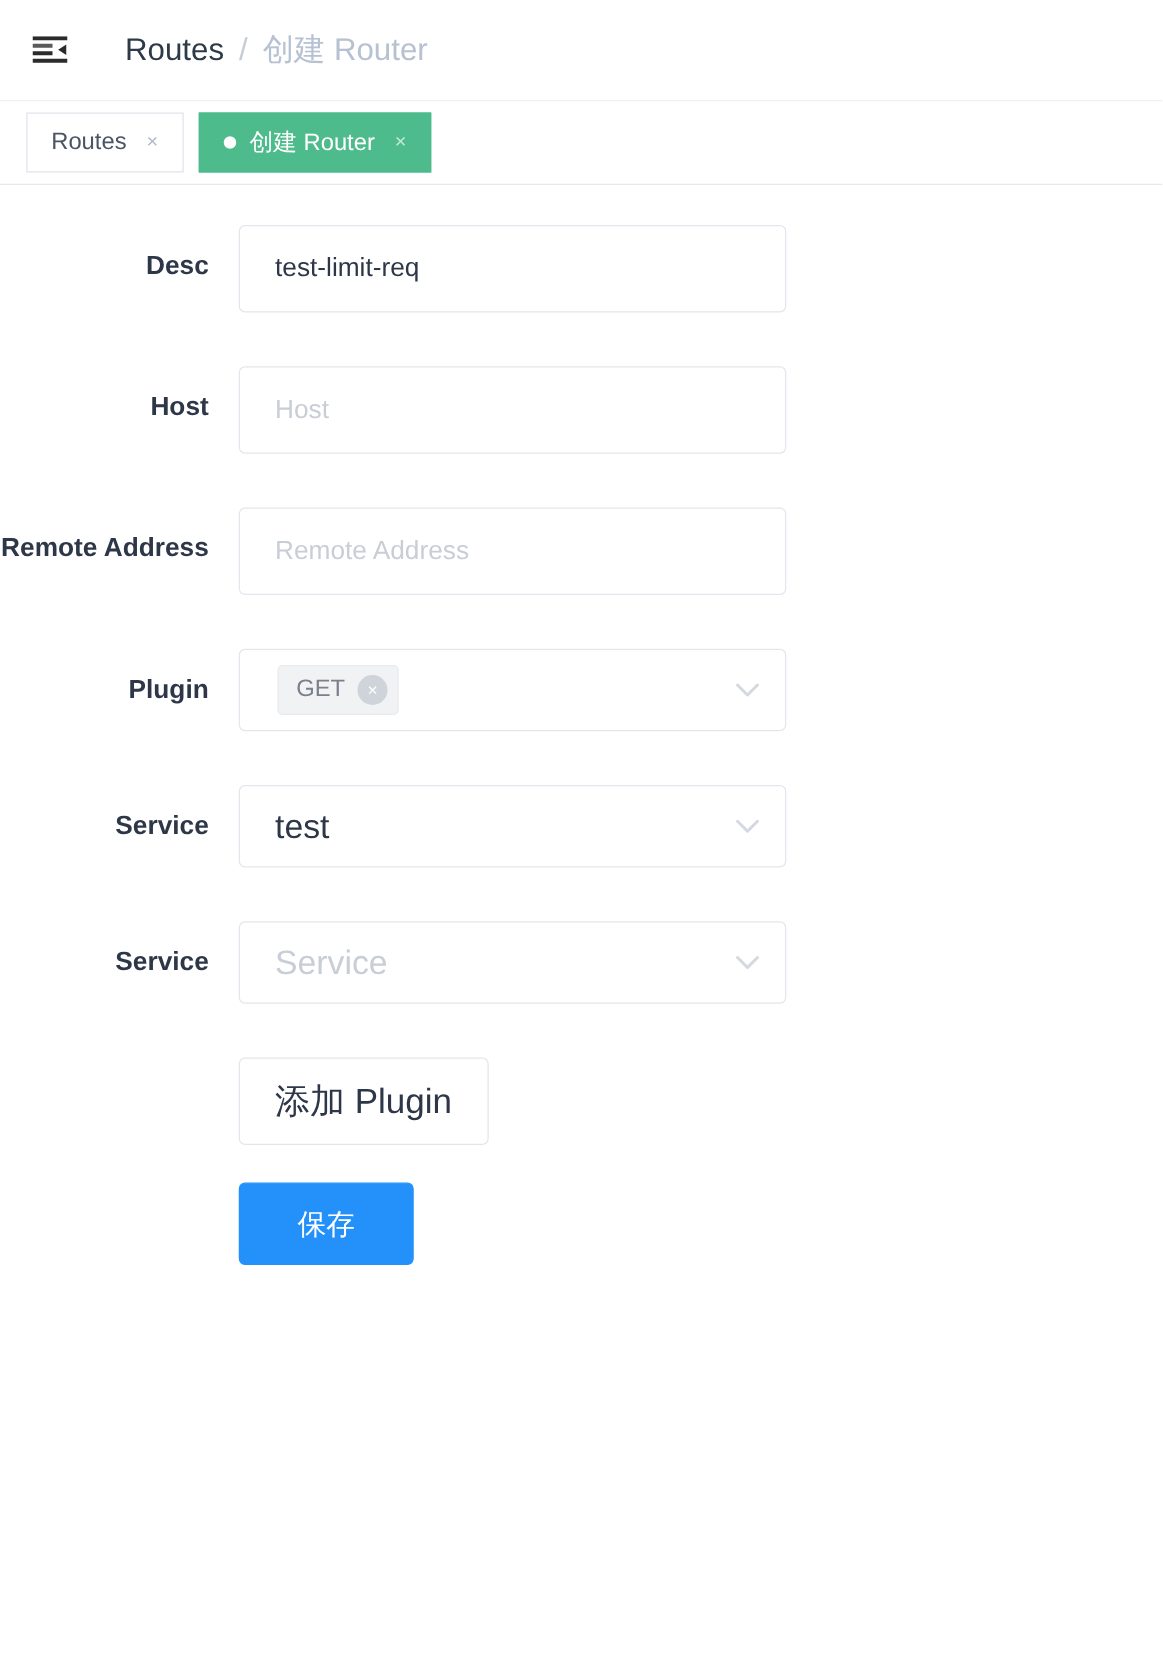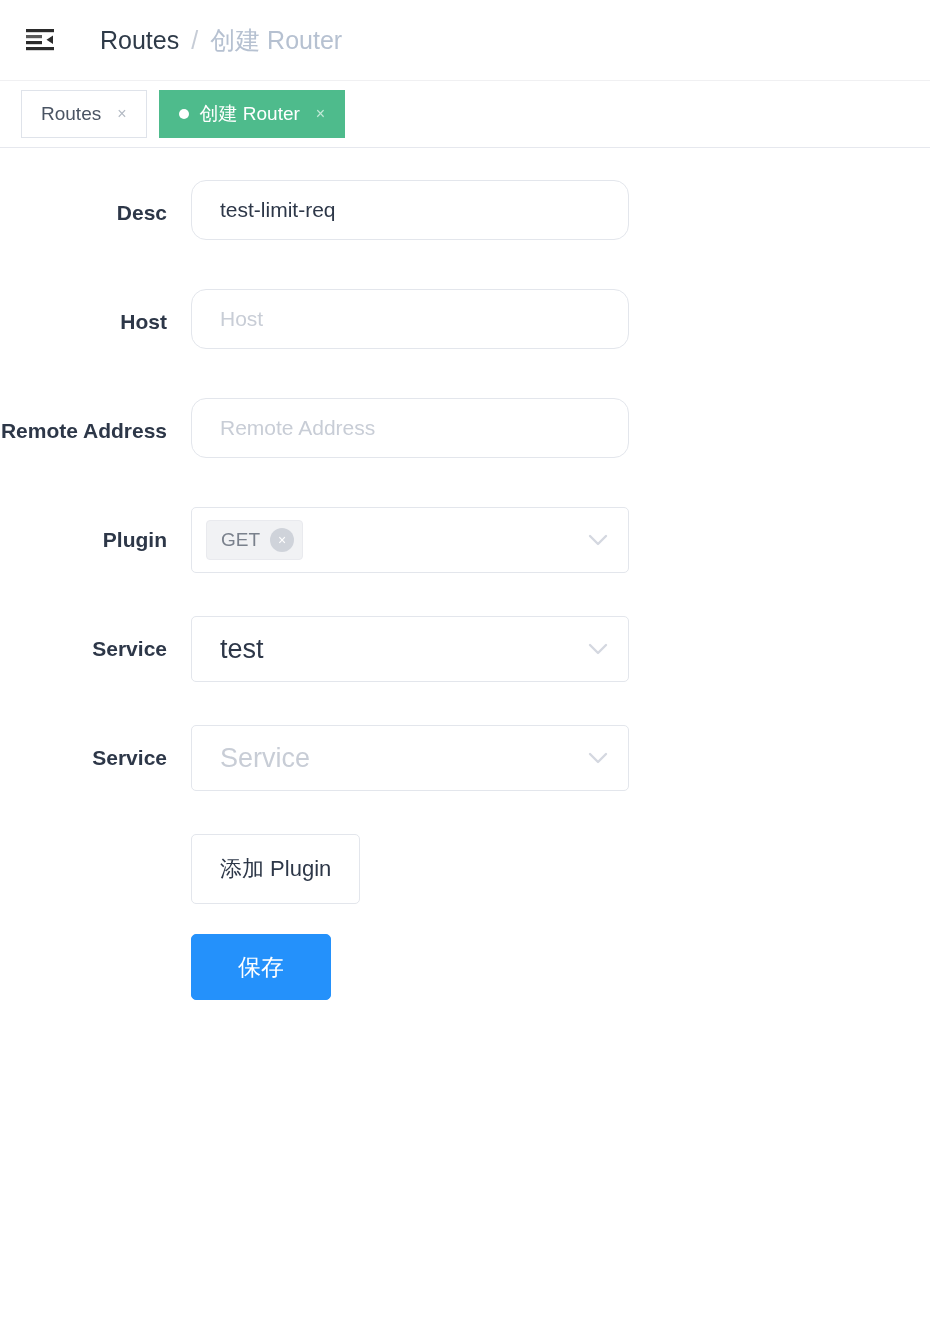--- a/index.html
+++ b/index.html
@@ -133,23 +133,23 @@
   }
 
   .form-control {
     margin-left: 24px;
     width: 438px;
     flex: 0 0 438px;
   }
 
   .text-input {
     width: 100%;
-    height: 60px;
+    height: 70px;
     border: 1px solid #e3e6ec;
-    border-radius: 15px;
+    border-radius: 5px;
     background: #ffffff;
     padding: 0 28px;
     font-size: 21px;
     color: #2d3748;
     font-family: "Liberation Sans", "DejaVu Sans", sans-serif;
     outline: none;
   }
   .text-input::placeholder { color: #c8cdd6; }
 
   .select-box {
@@ -173,21 +173,21 @@
   .select-arrow {
     position: absolute;
     right: 20px;
     top: 50%;
     transform: translateY(-50%);
     display: flex;
     align-items: center;
   }
 
   
-  .select-box.multi { padding-left: 14px; }
+  .select-box.multi { padding-left: 30px; }
   .tag {
     display: inline-flex;
     align-items: center;
     height: 40px;
     background: #f1f2f4;
     border: 1px solid #e9eaee;
     border-radius: 4px;
     padding: 0 8px 0 14px;
   }
   .tag-label {
@@ -212,21 +212,21 @@
   
   .plugin-row { display: flex; margin-bottom: 30px; }
   .plugin-spacer { width: 167px; flex: 0 0 167px; }
   .btn-plugin {
     margin-left: 24px;
     height: 70px;
     padding: 0 28px;
     background: #ffffff;
     border: 1px solid #e3e6ec;
     border-radius: 5px;
-    font-size: 22px;
+    font-size: 28px;
     color: #2d3748;
     font-family: "Liberation Sans", "DejaVu Sans", sans-serif;
     cursor: pointer;
   }
 
   
   .footer-row { display: flex; align-items: center; }
   .footer-spacer { width: 167px; flex: 0 0 167px; }
   .btn {
     height: 66px;

